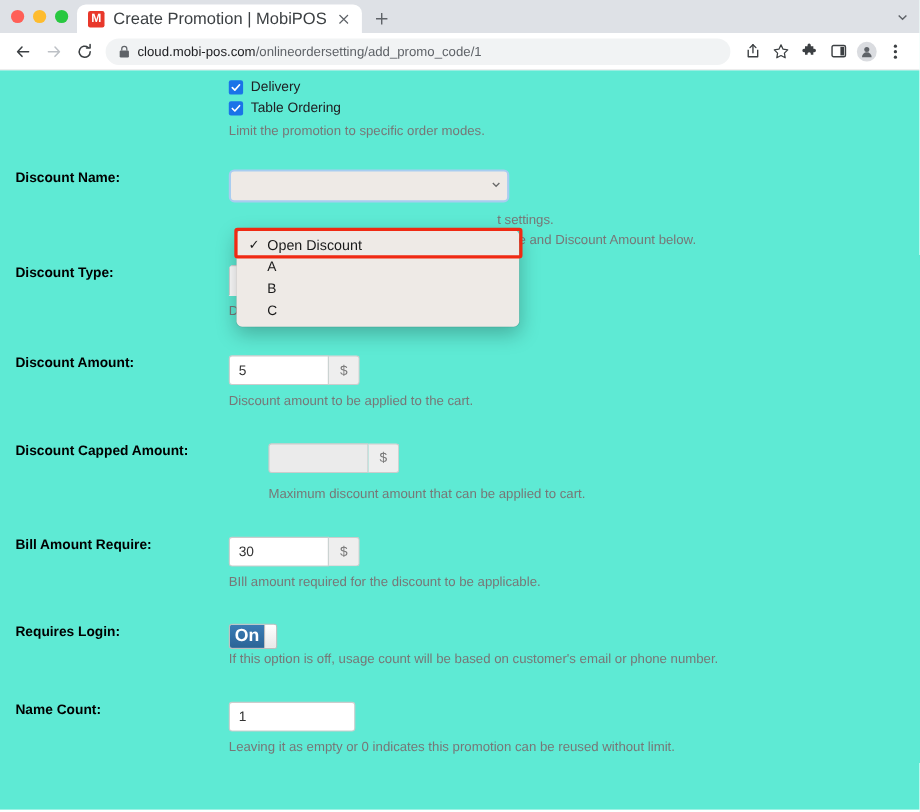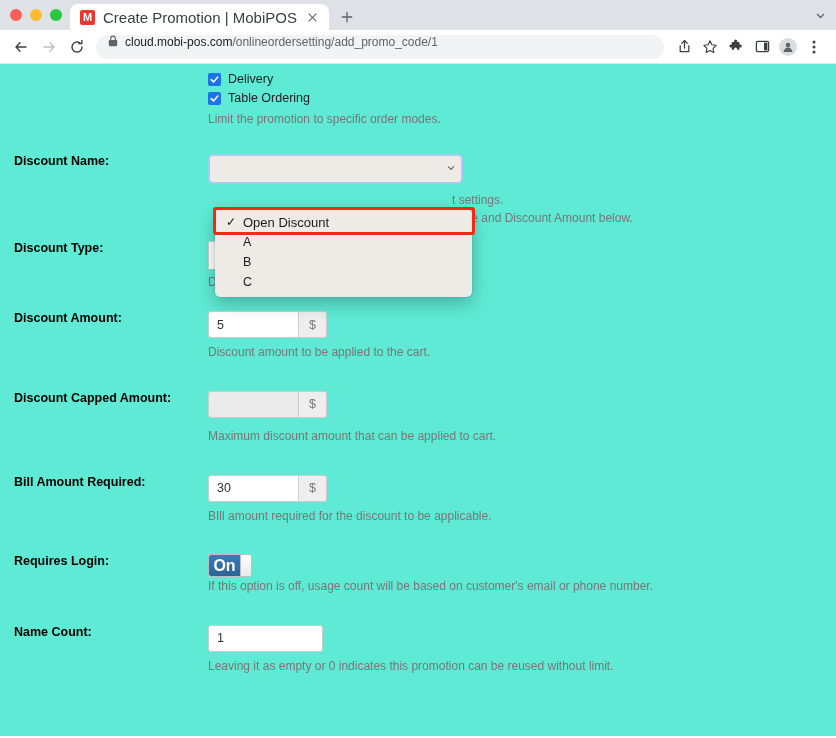--- a/index.html
+++ b/index.html
@@ -89,21 +89,21 @@
     color: #3c4043;
     border-radius: 50%;
   }
   .navbtn.dim { color:#bdc1c6; }
   .omnibox {
     flex: 1 1 auto;
     height: 24px;
     background: #f1f3f4;
     border-radius: 12px;
     display: flex;
-    align-items: flex-start;
+    align-items: center;
     padding: 0 12px;
     gap: 7px;
     margin: 0 6px 0 4px;
     min-width: 0;
   }
   .lock { flex:0 0 auto; display:flex; align-items:center; }
   .urltext {
     font-size: 12px;
     white-space: nowrap;
     overflow: hidden;
@@ -446,44 +446,44 @@
         <div class="lbl">Discount Type:</div>
         <div class="field">
           <div class="tabs">
             <div class="seg active">Percentage</div>
             <div class="seg inactive">Price</div>
           </div>
           <div class="help" style="margin-top:4px;">Discount type for this discount.</div>
         </div>
       </div>
 
-      <div class="row" style="margin-top:20px;">
+      <div class="row" style="margin-top:32px;">
         <div class="lbl">Discount Amount:</div>
         <div class="field">
           <div class="input-group">
             <div class="txt">5</div>
             <div class="addon">$</div>
           </div>
           <div class="help">Discount amount to be applied to the cart.</div>
         </div>
       </div>
 
-      <div class="row" style="margin-top:29px;">
+      <div class="row" style="margin-top:29px;gap:36px;">
         <div class="lbl">Discount Capped Amount:</div>
         <div class="field">
           <div class="input-group">
             <div class="txt disabled"></div>
             <div class="addon">$</div>
           </div>
           <div class="help">Maximum discount amount that can be applied to cart.</div>
         </div>
       </div>
 
       <div class="row" style="margin-top:29px;">
-        <div class="lbl">Bill Amount Required:</div>
+        <div class="lbl">Bill Amount Require:</div>
         <div class="field">
           <div class="input-group">
             <div class="txt">30</div>
             <div class="addon">$</div>
           </div>
           <div class="help">BIll amount required for the discount to be applicable.</div>
         </div>
       </div>
 
       <div class="row" style="margin-top:29px;">

